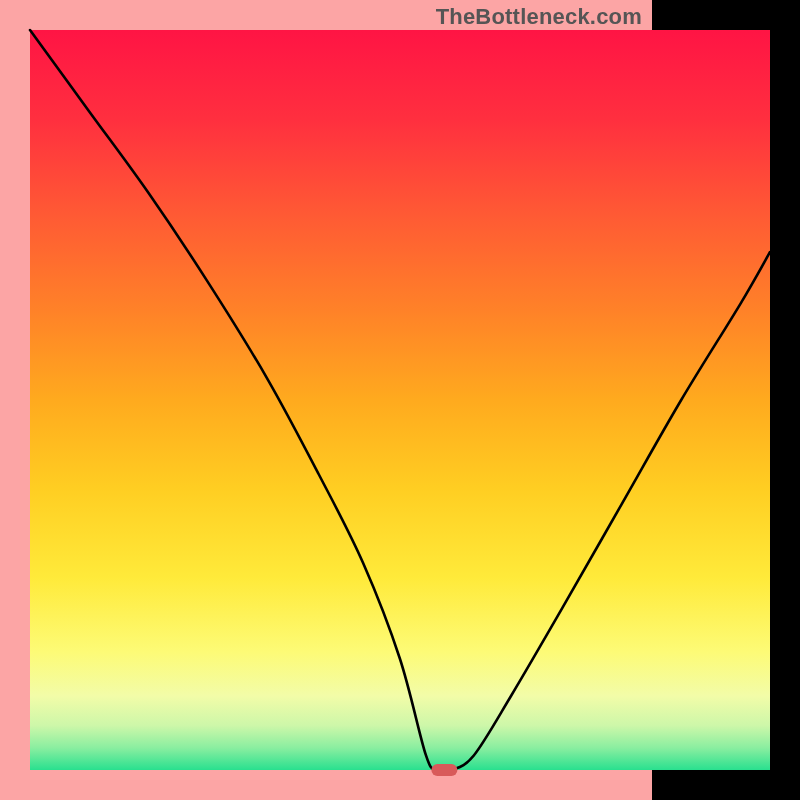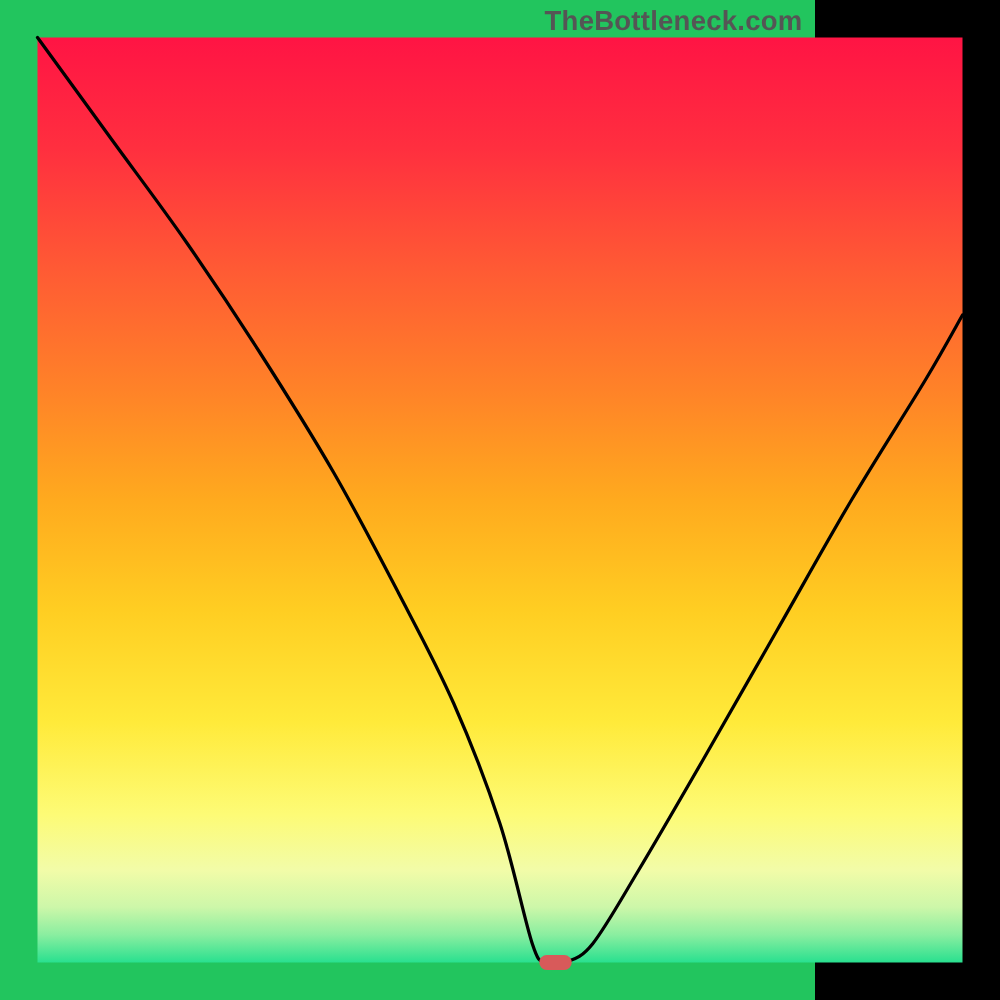--- a/index.html
+++ b/index.html
@@ -10,21 +10,21 @@
     background: #000;
     overflow: hidden;
     font-family: Arial, Helvetica, sans-serif;
   }
   .frame {
     position: absolute;
     left: 0;
     top: 0;
     width: 652px;
     height: 800px;
-    background: #22c55e;
+    background: #fca5a5;
   }
   .watermark {
     position: absolute;
     top: 4px;
     right: 10px;
     color: #555;
     font-size: 22px;
     font-weight: 600;
     letter-spacing: 0.2px;
     user-select: none;

